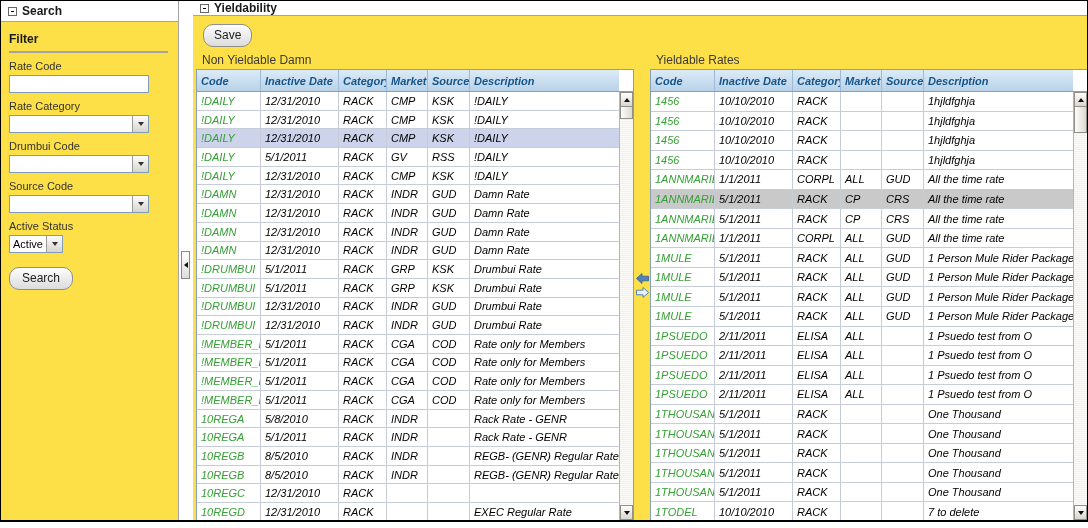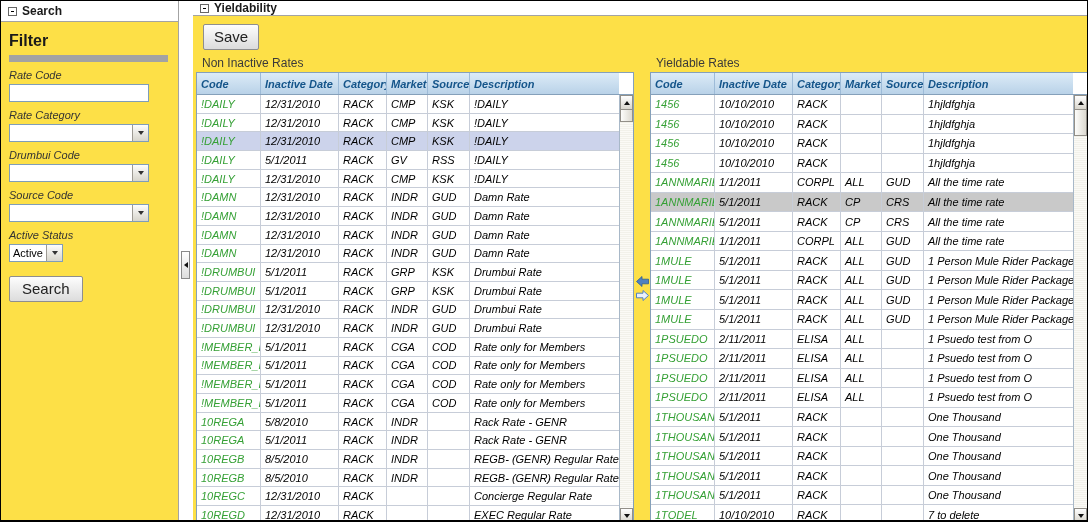--- a/index.html
+++ b/index.html
@@ -12,33 +12,33 @@
   
   .panel-header { height:21px; display:flex; align-items:center; gap:5px;
                   padding-left:7px; border-bottom:1px solid #a3a3a3; background:#fff; }
   .panel-header .ttl { font-size:12px; font-weight:bold; color:#1a1a1a; }
   .collapse-box { width:9px; height:9px; border:1px solid #666; background:#fff; position:relative; flex:0 0 auto; }
   .collapse-box::after { content:""; position:absolute; left:2px; right:2px; top:3px; height:1px; background:#000; }
 
   
   .search-panel { width:178px; flex:0 0 auto; border-right:1px solid #a3a3a3; display:flex; flex-direction:column; }
   .search-body { padding:6px 10px 0 8px; }
-  .filter-title { font-size:16px; font-weight:bold; color:#1a1a1a; padding:4px 0 5px 0;
-                  border-bottom:7px solid #a3a3a3; margin-bottom:4px; }
-  .field-label { color:#333; margin:7px 0 3px 0;font-style:italic; }
+  .filter-title { font-size:12px; font-weight:bold; color:#1a1a1a; padding:4px 0 5px 0;
+                  border-bottom:2px solid #a3a3a3; margin-bottom:4px; }
+  .field-label { color:#333; margin:7px 0 3px 0; }
   .text-input { width:140px; height:18px; border:1px solid #7f9db9; background:#fff; font-size:11px; padding:0 3px;
                 font-family:"Liberation Sans",sans-serif; }
   .combo { width:140px; height:18px; border:1px solid #7f9db9; background:#fff; display:flex; }
   .combo.small { width:54px; }
   .combo .combo-val { flex:1; padding:2px 3px 0 3px; overflow:hidden; white-space:nowrap; }
   .combo-btn { width:16px; height:100%; flex:0 0 auto; background:linear-gradient(#fdfdfd,#d8d5cc);
                border-left:1px solid #9d9a93; display:flex; align-items:center; justify-content:center; cursor:pointer; }
   .tri-down { width:0; height:0; border-left:3px solid transparent; border-right:3px solid transparent; border-top:4px solid #333; }
-  .btn { display:inline-block; border:1px solid #8e8e8e; border-radius:2px; background:linear-gradient(#fdfdfd,#dcdcdc);
-         font-size:15px; color:#222; padding:3px 12px 4px 12px; cursor:pointer;
+  .btn { display:inline-block; border:1px solid #8e8e8e; border-radius:10px; background:linear-gradient(#fdfdfd,#dcdcdc);
+         font-size:12px; color:#222; padding:3px 12px 4px 12px; cursor:pointer;
          font-family:"Liberation Sans",sans-serif; }
   .search-btn { margin-top:14px; }
 
   
   .splitter { width:14px; flex:0 0 auto; position:relative; background:#fff; }
   .splitter-btn { position:absolute; left:2px; top:250px; width:9px; height:28px; border:1px solid #8a8a8a;
                   background:linear-gradient(#fff,#ddd); display:flex; align-items:center; justify-content:center; cursor:pointer; }
   .tri-left { width:0; height:0; border-top:3px solid transparent; border-bottom:3px solid transparent; border-right:4px solid #111; }
 
   
@@ -149,21 +149,21 @@
       <span class="collapse-box"></span>
       <span class="ttl">Yieldability</span>
     </div>
 
     <div class="main-content">
       <button class="btn save-btn">Save</button>
 
       <div class="tables-row">
 
         <div class="table-region">
-          <div class="region-title">Non Inactive Rates</div>
+          <div class="region-title">Non Yieldable Damn</div>
           <div class="rtable" style="--rh:18.7px;">
             <div class="thead">
               <div class="th c0">Code</div>
                 <div class="th c1">Inactive Date</div>
                 <div class="th c2">Category</div>
                 <div class="th c3">Market</div>
                 <div class="th c4">Source</div>
                 <div class="th c5">Description</div>
                 <div class="th-filler"></div>
             </div>
@@ -336,21 +336,20 @@
                     <div class="td c3">INDR</div>
                     <div class="td c4"></div>
                     <div class="td c5">REGB- (GENR) Regular Rate</div>
                   </div>
                   <div class="trow">
                     <div class="td c0">10REGC</div>
                     <div class="td c1">12/31/2010</div>
                     <div class="td c2">RACK</div>
                     <div class="td c3"></div>
                     <div class="td c4"></div>
-                    <div class="td c5">Concierge Regular Rate</div>
                   </div>
                   <div class="trow">
                     <div class="td c0">10REGD</div>
                     <div class="td c1">12/31/2010</div>
                     <div class="td c2">RACK</div>
                     <div class="td c3"></div>
                     <div class="td c4"></div>
                     <div class="td c5">EXEC Regular Rate</div>
                   </div>
                 </div>

